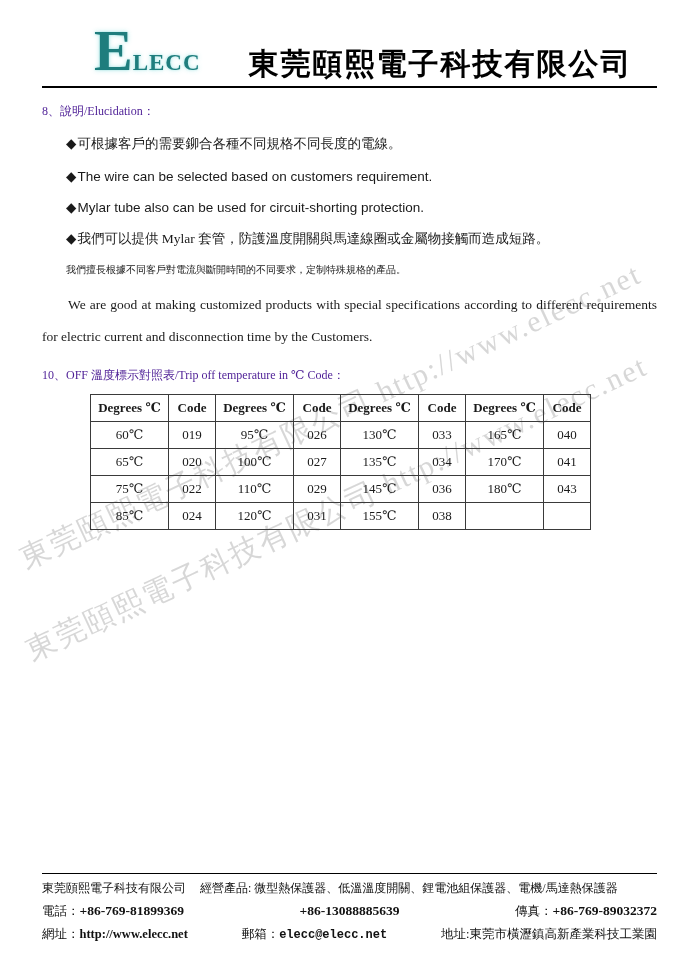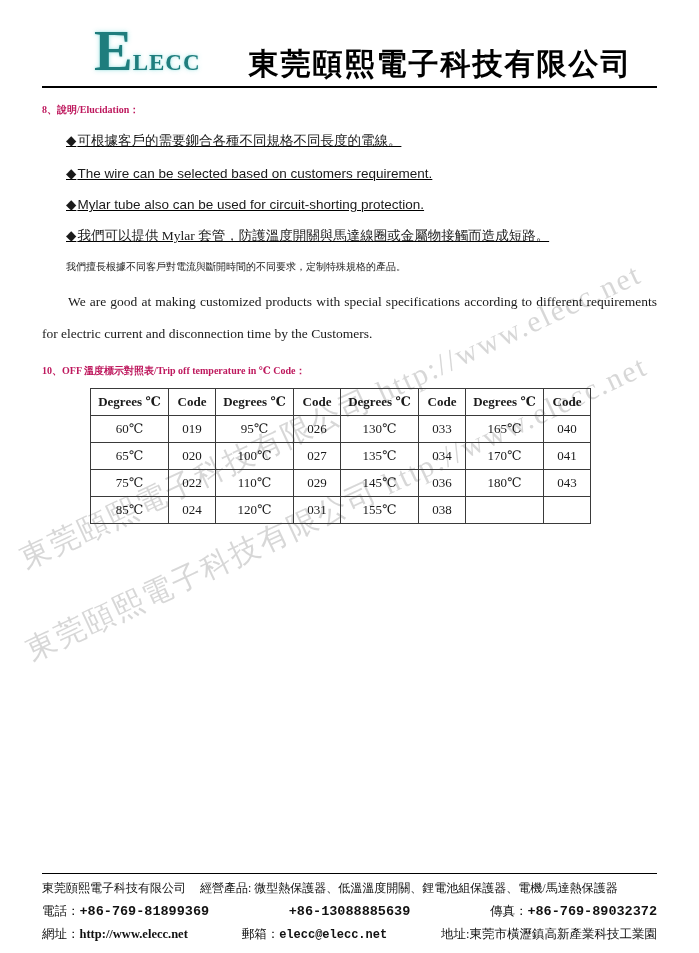--- a/index.html
+++ b/index.html
@@ -60,25 +60,25 @@
   }
   .header-rule {
     border: none;
     border-top: 2px solid #000;
     margin: 6px 42px 0 42px;
   }
 
   
   .section-heading {
     margin: 15px 42px 0 42px;
-    font-size: 10px;
-    font-weight: bold;
-    color: #be185d;
-  }
-  .bullet-list { list-style: none; margin: 4px 42px 4px 66px; text-decoration: underline; }
+    font-size: 12px;
+    font-weight: normal;
+    color: #4c1d95;
+  }
+  .bullet-list { list-style: none; margin: 4px 42px 4px 66px; }
   .bullet-item { margin-top: 15px; font-size: 13.5px; color: #1a1a1a; }
   .bullet-item .marker { margin-right: 1px; }
   .bullet-item.latin { font-family: "Liberation Sans", "DejaVu Sans", sans-serif; }
   .para-cjk {
     margin: 15px 42px 0 66px;
     font-size: 10px;
     color: #1a1a1a;
   }
   .para-en {
     margin: 12px 42px 0 42px;
@@ -114,21 +114,21 @@
     position: absolute;
     left: 42px;
     right: 42px;
     bottom: 10px;
     z-index: 1;
   }
   .footer-rule { border: none; border-top: 1.5px solid #000; margin-bottom: 6px; }
   .footer-line { display: flex; align-items: baseline; color: #111; }
   .footer-line-1 { font-size: 12px; gap: 14px; }
   .footer-line-2, .footer-line-3 { font-size: 12.5px; margin-top: 6px; justify-content: space-between; }
-  .footer .num { font-weight: bold; font-size: 13.5px; font-family: Liberation Mono, monospace; }
+  .footer .num { font-weight: bold; font-size: 13.5px; font-family: Liberation Serif, serif; }
   .footer .lbl { font-weight: normal; }
   .footer .url { font-weight: bold; text-align: center; }
   .footer .email { font-weight: bold; font-size: 12px; font-family: Liberation Mono, monospace; }
 </style>
 </head>
 <body>
 
 <div class="page">
 
   <div class="watermark wm-1">東莞頤熙電子科技有限公司 http://www.elecc.net</div>

